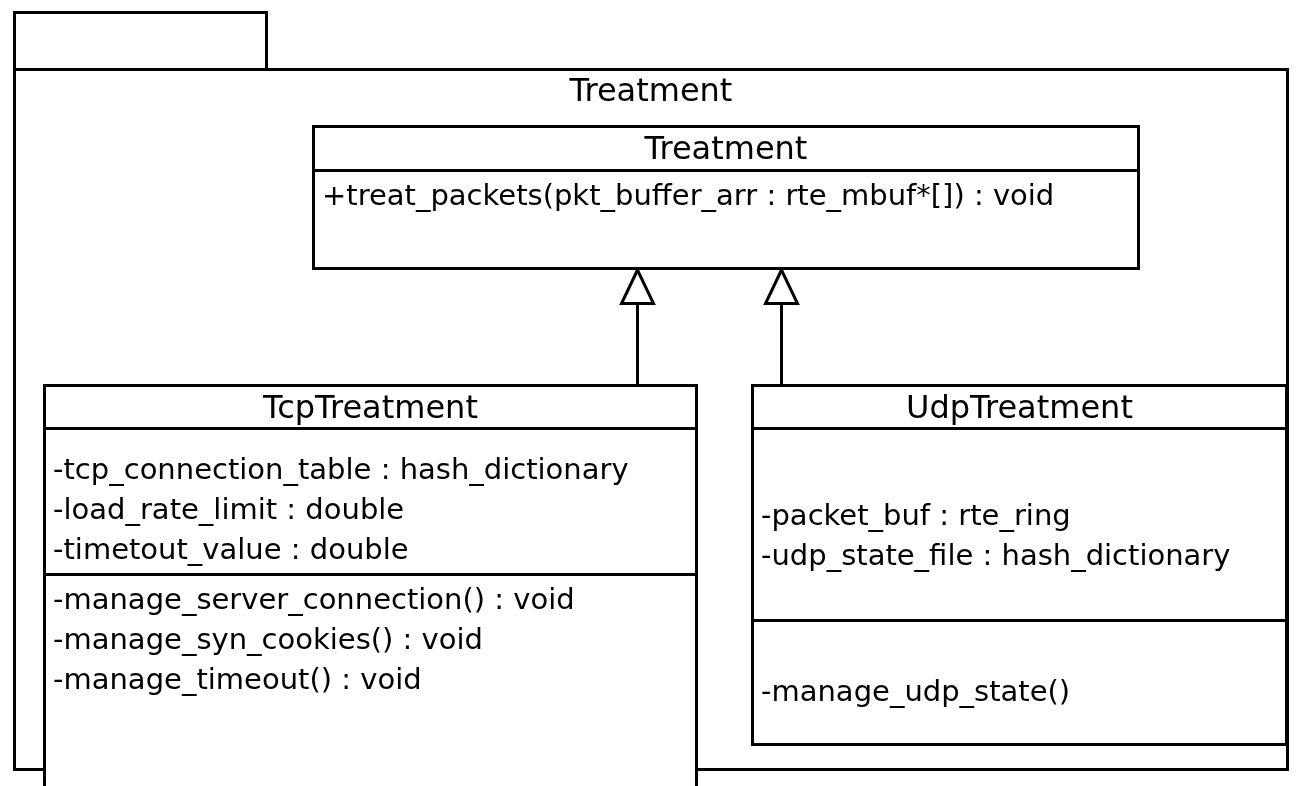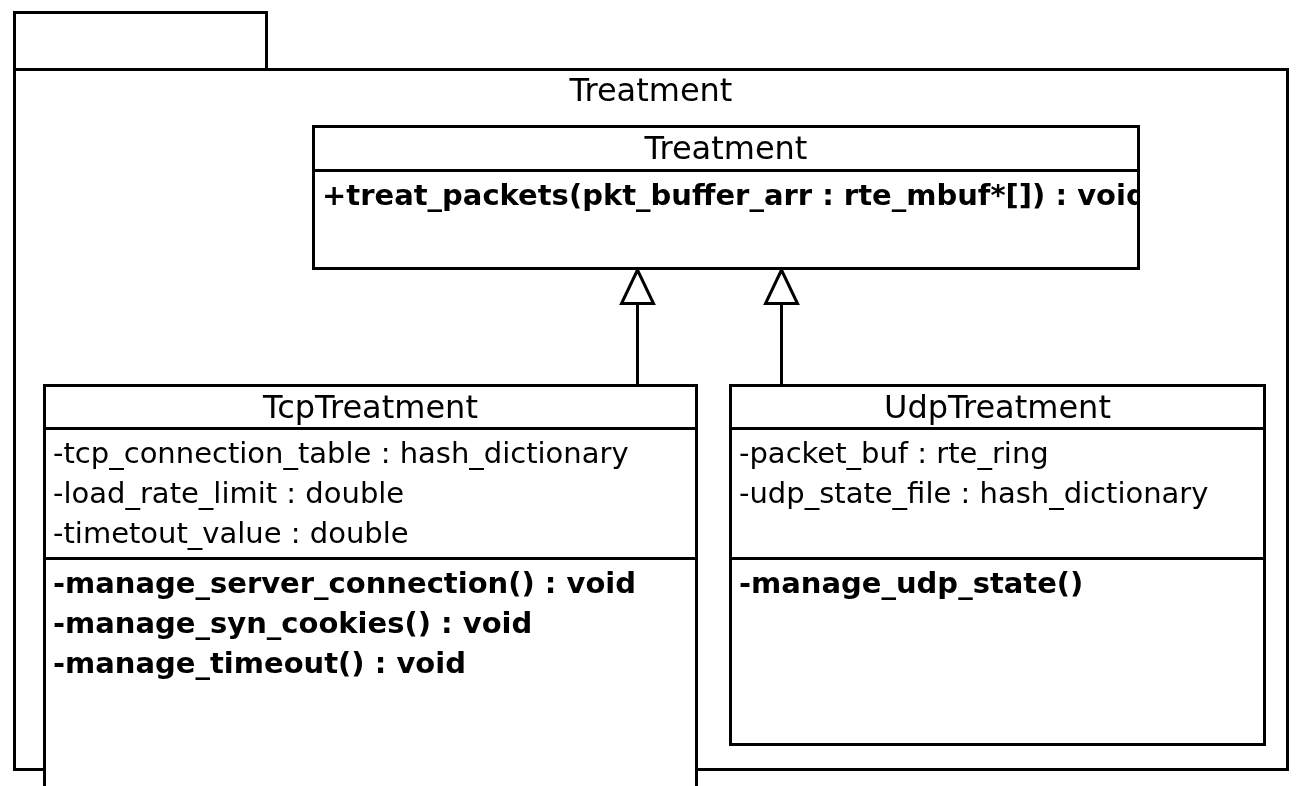--- a/index.html
+++ b/index.html
@@ -63,28 +63,28 @@
     font-size: 29px;
     line-height: 40px;
     padding: 3px 7px 0;
     white-space: nowrap;
     overflow: hidden;
   }
   .attrs {
     flex: 0 0 auto;
     border-bottom: 3px solid #000;
   }
-  .methods { flex: 1 1 auto; font-weight: bold; }
+  .methods { flex: 1 1 auto; }
 
   .cls-treatment   { left: 312px; top: 125px; width: 828px; height: 145px; }
   .cls-treatment .cls-title { height: 44px; }
   .cls-tcp         { left: 43px;  top: 384px; width: 655px; height: 424px; }
-  .cls-udp         { left: 729px; top: 384px; width: 537px; height: 362px; }
+  .cls-udp         { left: 751px; top: 384px; width: 537px; height: 362px; gap: 46px; }
   .cls-tcp .cls-title, .cls-udp .cls-title { height: 43px; }
-  .cls-tcp .attrs, .cls-udp .attrs { height: 130px; }
+  .cls-tcp .attrs, .cls-udp .attrs { height: 130px; margin-top: 16px; }
 
   
   .gen-line {
     position: absolute;
     width: 3px;
     background: #000;
   }
   .gen-head {
     position: absolute;
     width: 37px;

